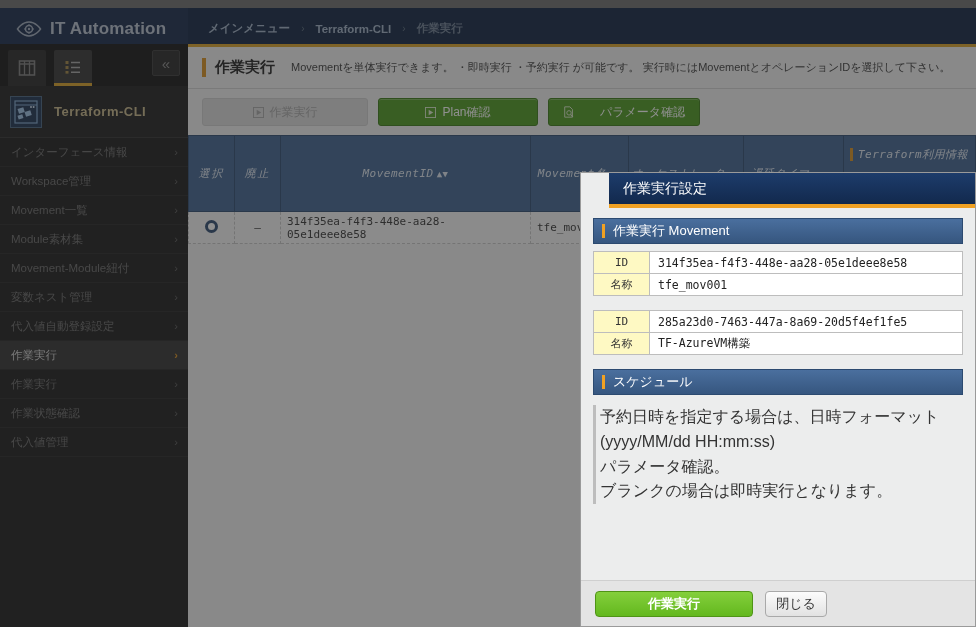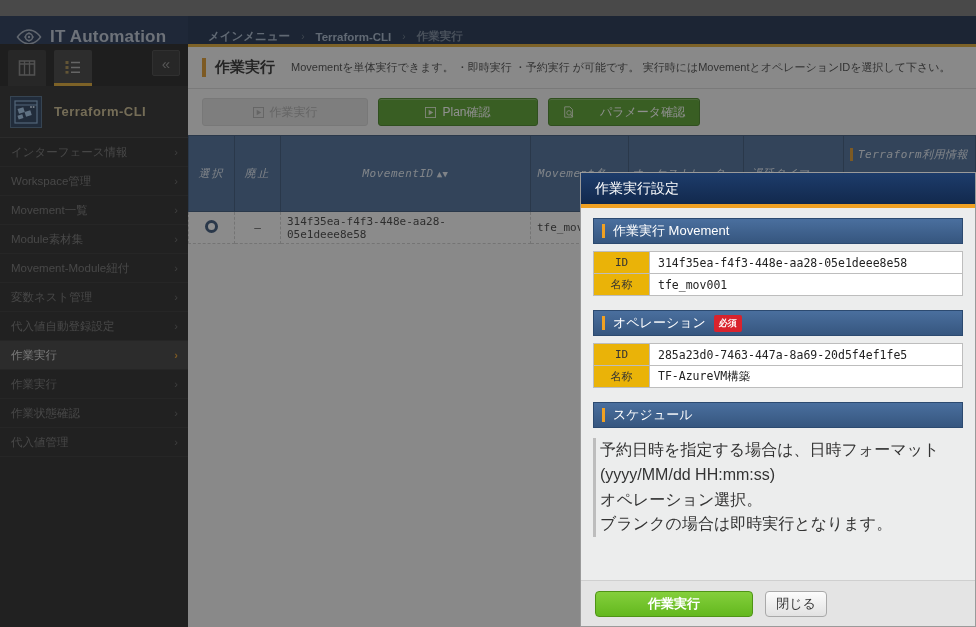--- a/index.html
+++ b/index.html
@@ -6,21 +6,21 @@
   html, body {
     width: 976px; height: 627px;
     font-family: "Liberation Sans", "DejaVu Sans", sans-serif;
     background: #6e6e6e;
     overflow: hidden;
   }
   #app { position: relative; width: 976px; height: 627px; }
 
   
   .topbar {
-    position: absolute; top: 16px; left: 0; width: 976px; height: 44px;
+    position: absolute; top: 8px; left: 0; width: 976px; height: 44px;
     background: #0f2341;
     display: flex; align-items: stretch;
     border-bottom: 3px solid #d9a227;
   }
   .brand {
     width: 188px; height: 41px;
     display: flex; align-items: center; gap: 8px;
     padding-left: 16px;
     background: #16294a;
   }
@@ -175,40 +175,41 @@
     border: 1px solid #9a9a9a;
     z-index: 60;
     display: flex; flex-direction: column;
   }
   .modal-title {
     height: 35px; background: #16325c;
     background: linear-gradient(#1d3c6b, #12294d);
     color: #fff; font-size: 14px;
     display: flex; align-items: center; padding-left: 14px;
     border-bottom: 4px solid #f0a123;
+    margin-left: 28px;
   }
   .modal-body { flex: 1; padding: 10px 12px 6px 12px; overflow: hidden; }
   .sec-head {
     background: #3f6390;
     background: linear-gradient(#4a6f9e, #36567f);
     border: 1px solid #2c4a70;
     height: 26px; display: flex; align-items: center; gap: 8px;
     padding-left: 8px; margin-bottom: 7px;
     color: #fff; font-size: 13px;
   }
   .sec-head .tick {
     width: 3px; height: 14px; background: #f0a123; display: inline-block;
   }
   .badge-req {
     background: #d9232d; color: #fff; font-size: 9px;
     padding: 2px 5px; border-radius: 2px; font-weight: bold;
   }
   table.kv { border-collapse: collapse; width: 100%; }
   table.kv th {
-    width: 56px; background: #eab308; border: 1px solid #bdbdbd;
+    width: 56px; background: #fef9c3; border: 1px solid #bdbdbd;
     font-size: 11px; font-weight: normal; color: #333;
     height: 22px; text-align: center;
     font-family: "DejaVu Sans Mono", monospace;
   }
   table.kv th.jp { font-family: "Liberation Sans", sans-serif; }
   table.kv td {
     background: #fff; border: 1px solid #bdbdbd;
     font-size: 11.5px; color: #222; height: 22px;
     padding-left: 8px;
     font-family: "DejaVu Sans Mono", monospace;
@@ -468,25 +469,20 @@
         </tr>
         <tr>
           <th class="jp">名称</th>
           <td>tfe_mov001</td>
         </tr>
       </tbody>
         </table>
 
       <div class="sec-gap"></div>
 
-      <div class="sec-head">
-        <span class="tick"></span>
-        <span>オペレーション</span>
-        <span class="badge-req">必須</span>
-      </div>
       <table class="kv">
         <tbody>
             <tr>
           <th>ID</th>
           <td>285a23d0-7463-447a-8a69-20d5f4ef1fe5</td>
         </tr>
         <tr>
           <th class="jp">名称</th>
           <td>TF-AzureVM構築</td>
         </tr>
@@ -494,21 +490,21 @@
         </table>
 
       <div class="sec-gap"></div>
 
       <div class="sec-head">
         <span class="tick"></span>
         <span>スケジュール</span>
       </div>
       <div class="hint">
         <div>予約日時を指定する場合は、日時フォーマット(yyyy/MM/dd HH:mm:ss)</div>
-        <div>オペレーション選択。</div>
+        <div>パラメータ確認。</div>
         <div>ブランクの場合は即時実行となります。</div>
       </div>
     </div>
 
     <div class="modal-foot">
       <div class="btn-exec">作業実行</div>
       <div class="btn-close">閉じる</div>
     </div>
   </div>
 

